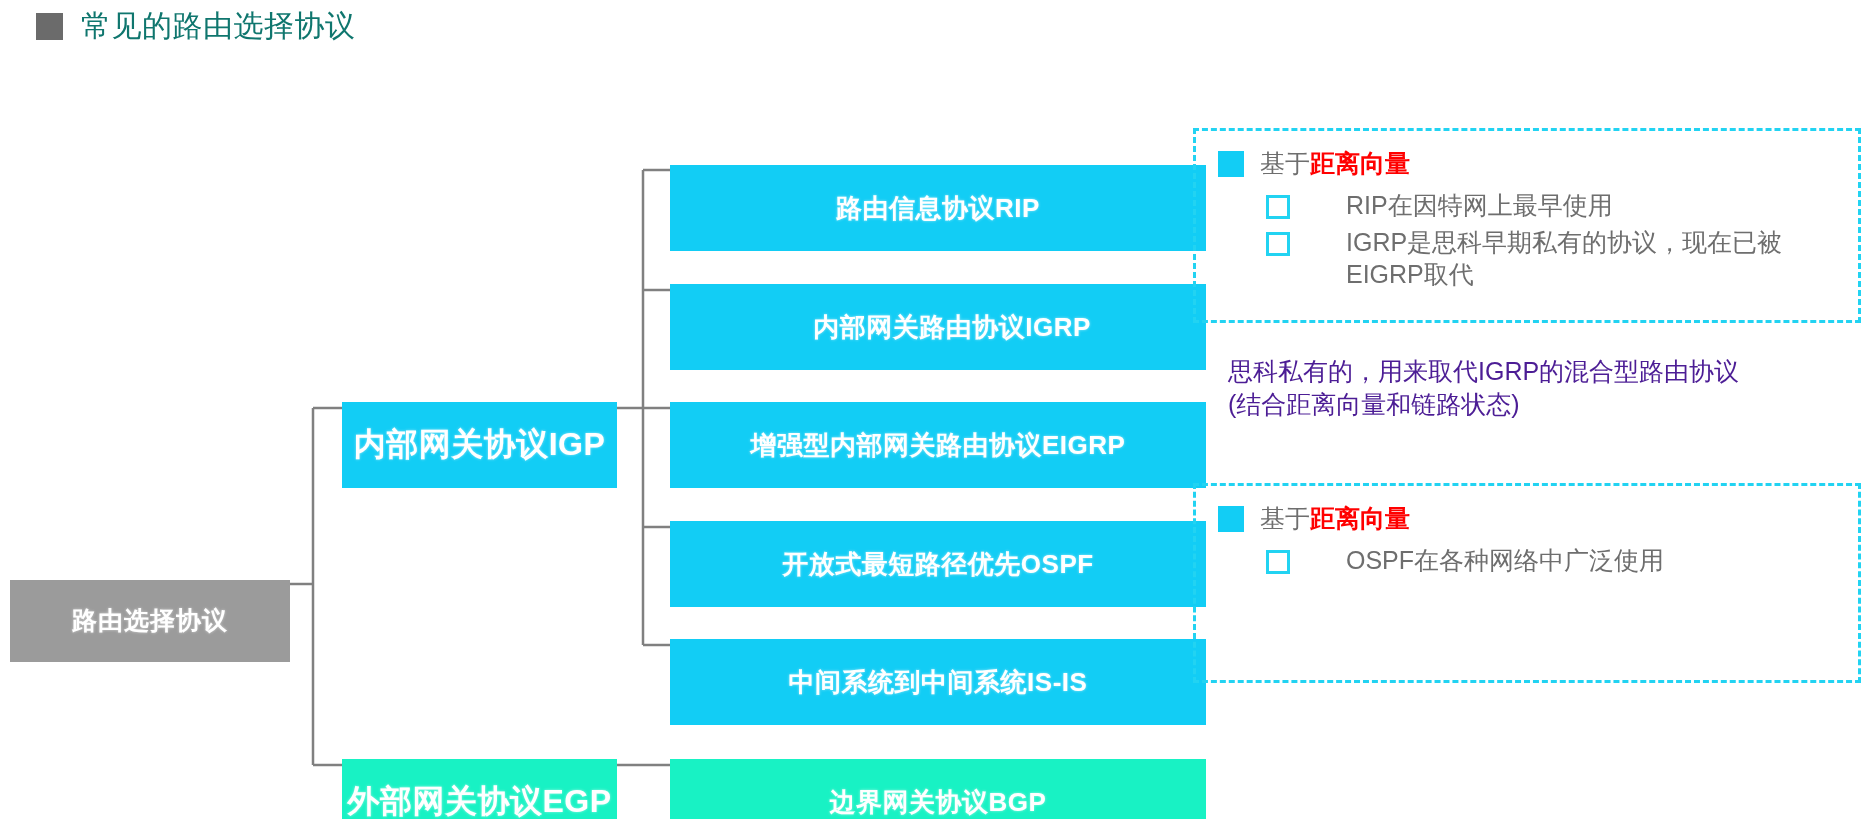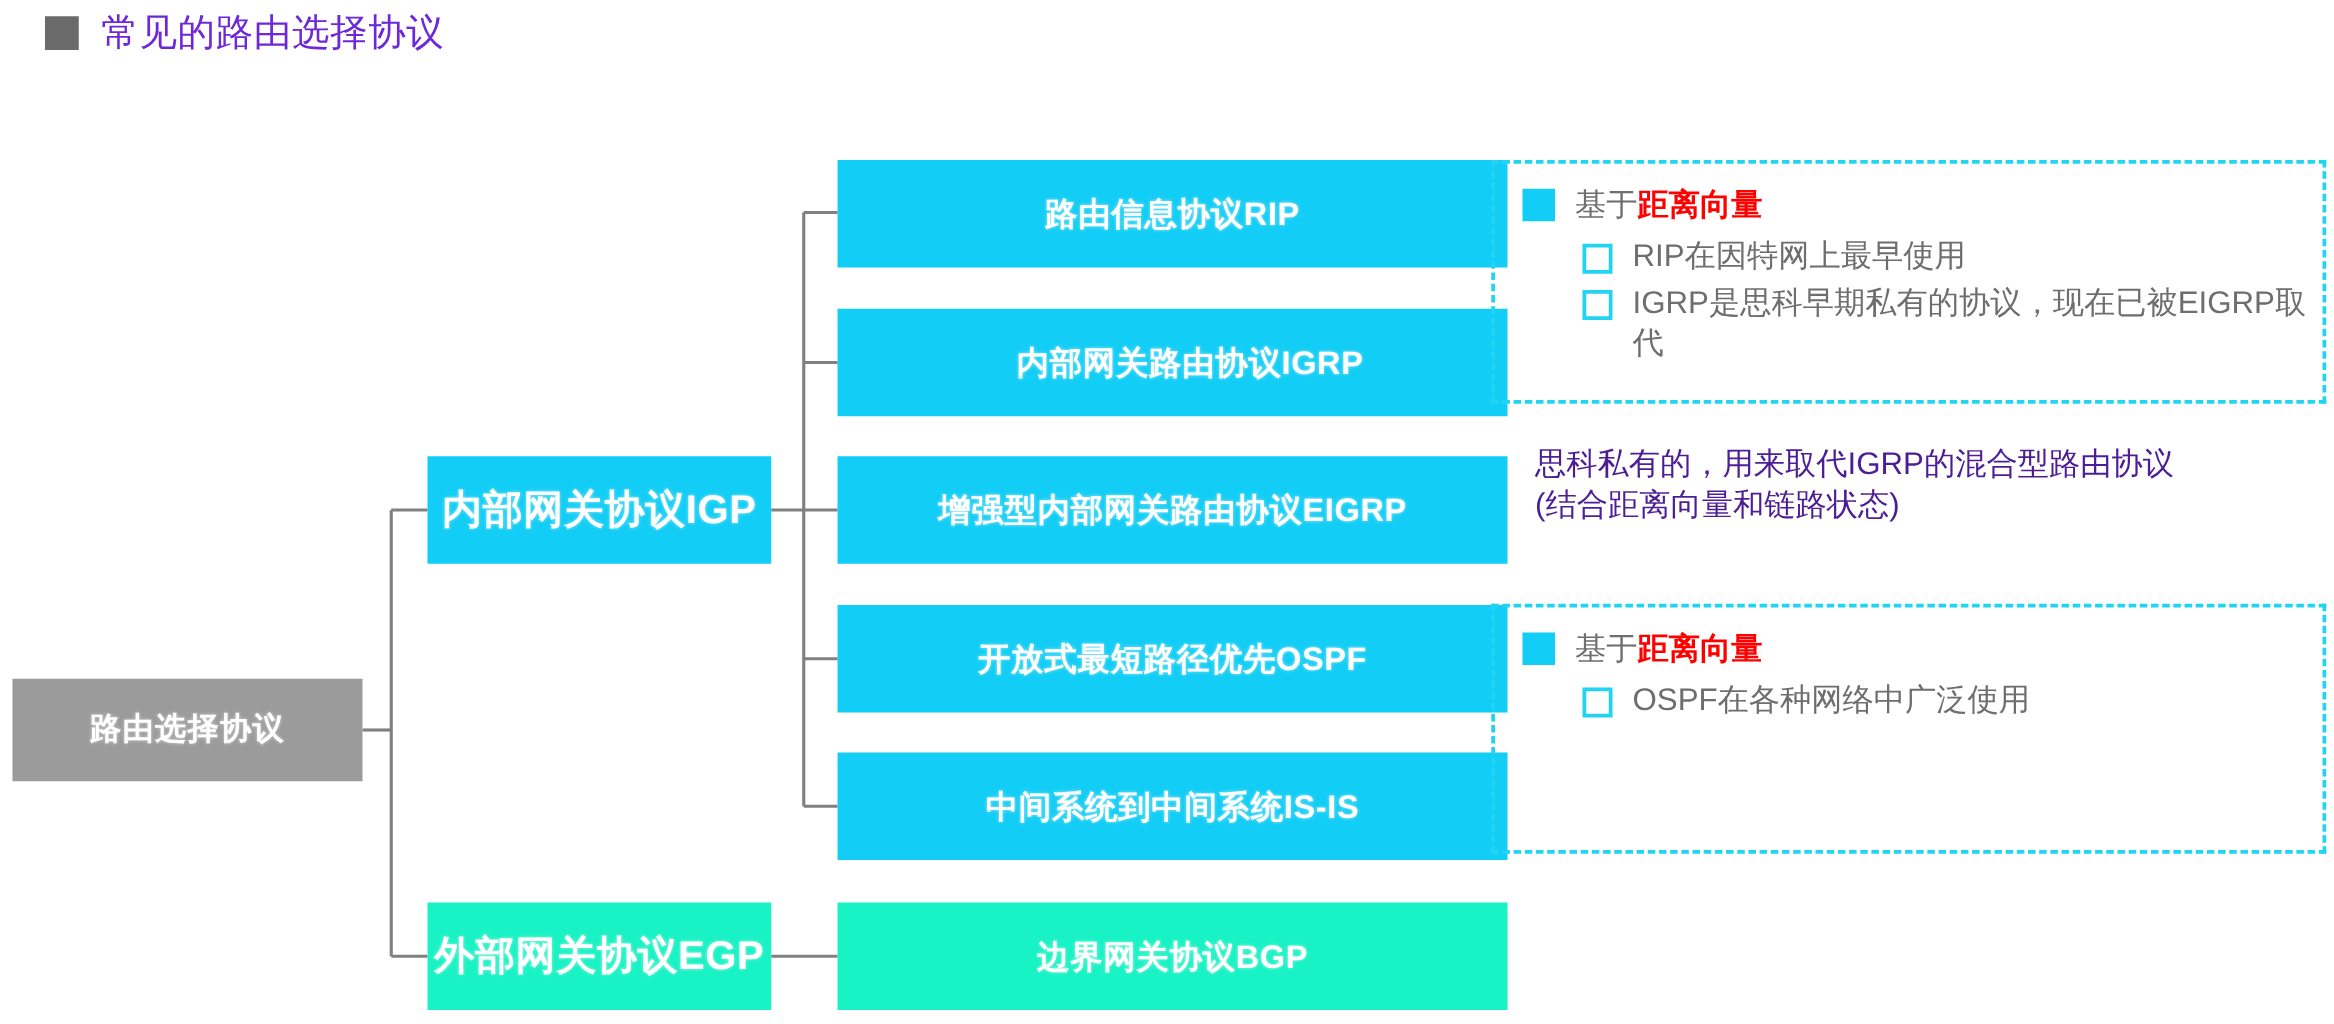--- a/index.html
+++ b/index.html
@@ -25,37 +25,38 @@
     gap: 18px;
   }
   .title-bullet {
     width: 27px;
     height: 27px;
     background: #6b6b6b;
     flex: 0 0 auto;
   }
   .title-text {
     font-size: 30px;
-    color: #6d28d9;
+    color: #0f766e;
     font-weight: 400;
     letter-spacing: 0.5px;
     white-space: nowrap;
   }
 
   
   .node {
     position: absolute;
     display: flex;
     align-items: center;
     justify-content: center;
     color: #ffffff;
     font-weight: bold;
     box-sizing: border-box;
     text-shadow: 0 0 3px rgba(255,255,255,0.55);
     line-height: 1.1;
+    margin-top: 37px;
   }
   .node-root {
     left: 10px;
     top: 543px;
     width: 280px;
     height: 82px;
     background: #9b9b9b;
     font-size: 25px;
     letter-spacing: 1px;
   }
@@ -140,20 +141,21 @@
     border: 3px solid #22d3f2;
     box-sizing: border-box;
     flex: 0 0 auto;
     margin-top: 6px;
     background: #ffffff;
   }
   .check-label {
     font-size: 25px;
     color: #6e6e6e;
     line-height: 1.28;
+    margin-left: 40px;
   }
 
   
   .note {
     position: absolute;
     left: 1228px;
     top: 355px;
     width: 640px;
     font-size: 25px;
     color: #4c1d95;

